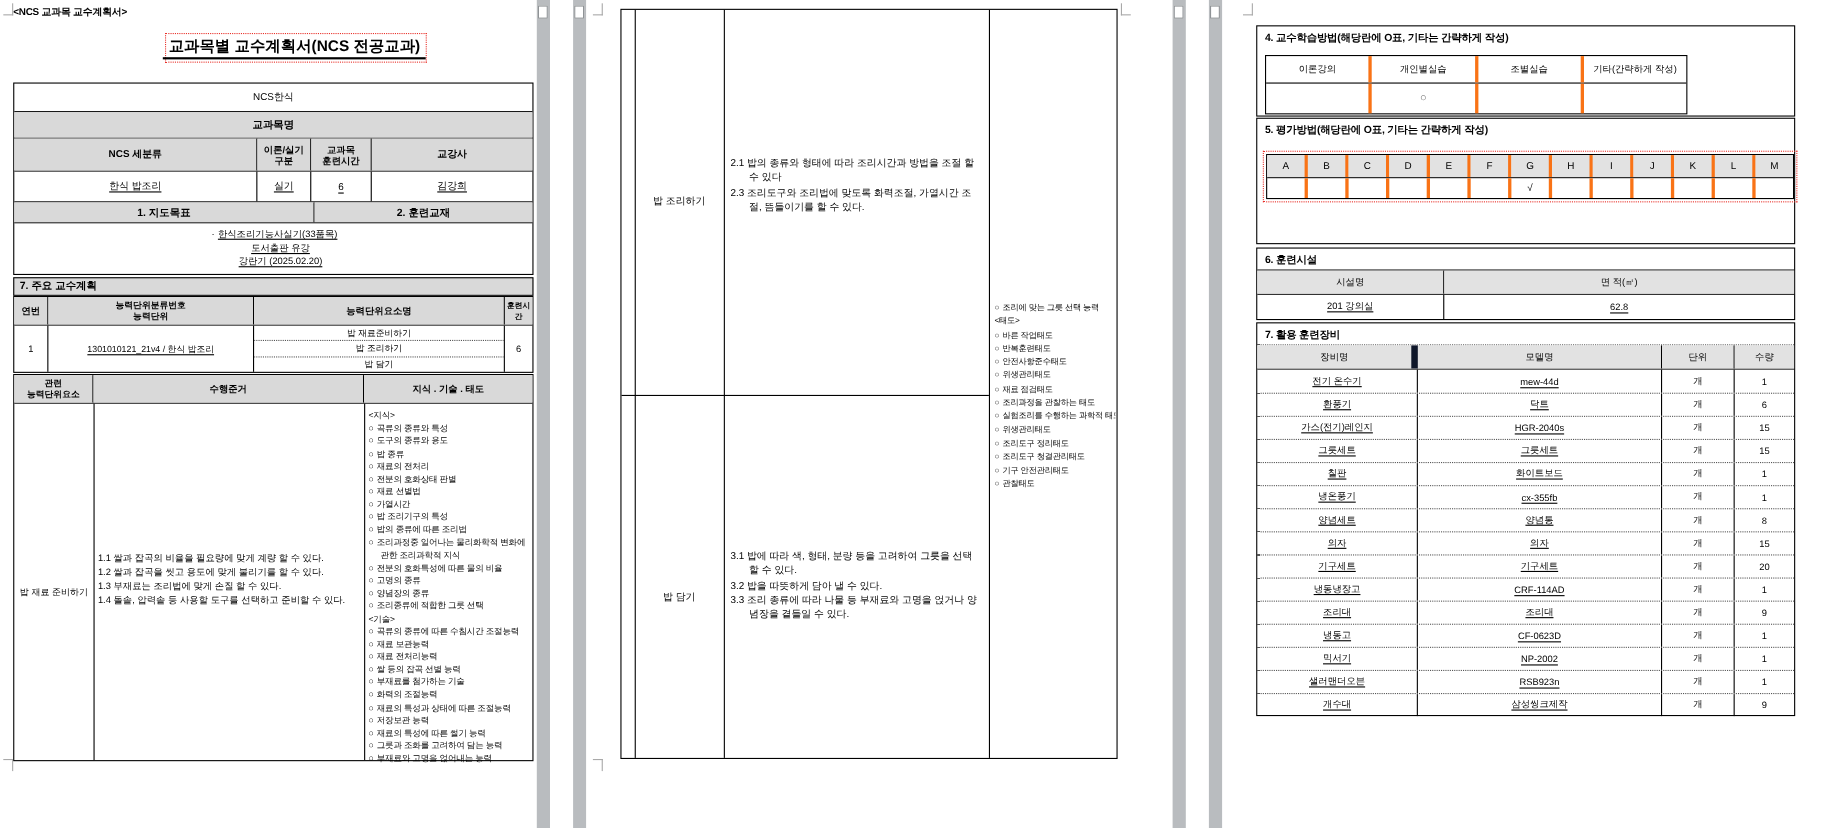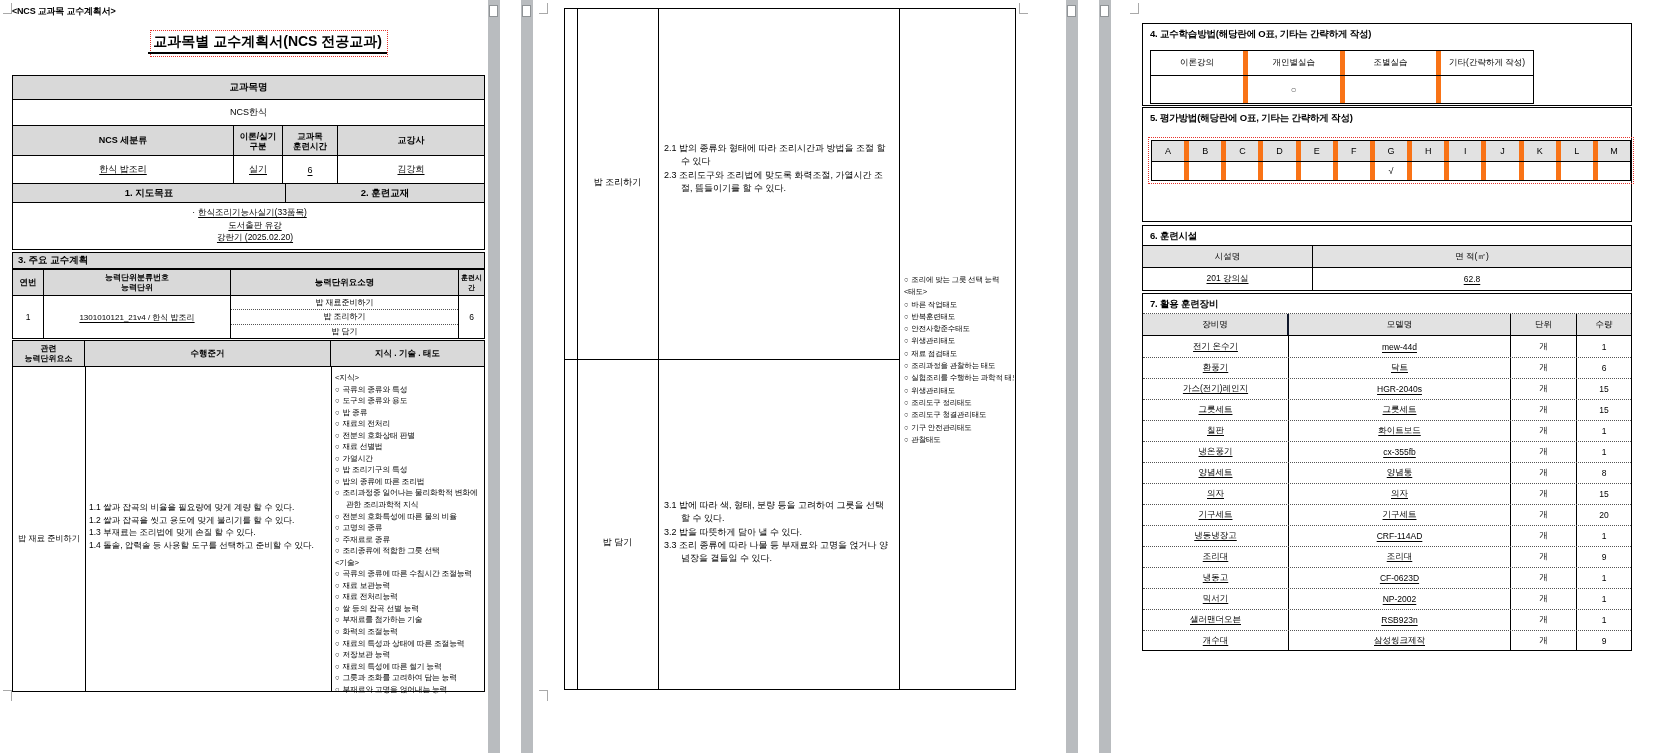--- a/index.html
+++ b/index.html
@@ -52,21 +52,21 @@
   .kst-list .bline{padding-left:11px;text-indent:-11px}
   
   .att-list{font-size:7.5px;line-height:12.3px;letter-spacing:-0.2px}
   .att-list .pline,.att-list .bline{white-space:nowrap}
   
   .sbox{position:absolute;left:30px;width:490px;border:1px solid #000;background:#fff}
   .sec-title{font-size:9.5px;font-weight:bold;padding:4px 7px;letter-spacing:-0.2px;white-space:nowrap}
   .s4c0{width:68px}.s4c1{width:71px}.s4c2{width:69px}.s4c3{flex:1}
   .lrow{display:flex;border-bottom:1px solid #000}
   .lrow:last-child{border-bottom:none}
-  .lcell{flex:1;border-right:5px solid #f97316;display:flex;align-items:center;justify-content:center;font-size:9px}
+  .lcell{flex:1;border-right:3px solid #f97316;display:flex;align-items:center;justify-content:center;font-size:9px}
   .lcell:last-child{border-right:none}
   .lhead{background:#e2e2e2}
   .am-tbl{position:absolute;left:8px;top:32px;width:480px;height:41px;border:1px solid #000;
           outline:1px dotted #e8312a;outline-offset:2px}
   .legend{position:absolute;left:6px;top:80px;width:478px;font-size:8.3px;line-height:15px;
           word-break:break-all;letter-spacing:-0.1px}
   .circle-mark{font-size:10px;color:#666}
   .check-mark{font-size:9.5px}
   .srow{display:flex}
   .s6c0{width:170px}.s6c1{flex:1}
@@ -85,25 +85,25 @@
   <div class="cm cm-tl" style="left:3px;top:3px"></div>
   <div class="cm cm-bl" style="left:3px;top:690px"></div>
 
   <div class="doc-label">&lt;NCS 교과목 교수계획서&gt;</div>
 
   <div class="title-box">
     <span class="tt">교과목별 교수계획서(NCS 전공교과)</span>
   </div>
 
   <div class="tbl" style="left:12px;top:75px;width:473px">
+    <div class="trow" style="height:26px">
+      <div class="tc f9" style="flex:1">NCS한식</div>
+    </div>
     <div class="trow" style="height:24px">
       <div class="tc gray bold f95" style="flex:1">교과목명</div>
-    </div>
-    <div class="trow" style="height:26px">
-      <div class="tc f9" style="flex:1">NCS한식</div>
     </div>
     <div class="trow" style="height:30px">
       <div class="tc gray bold f9" style="width:221px">NCS 세분류</div>
       <div class="tc gray bold f85 lh10" style="width:49px">
         <span>이론/실기</span>
         <span>구분</span>
       </div>
       <div class="tc gray bold f85 lh10" style="width:55px">
         <span>교과목</span>
         <span>훈련시간</span>
@@ -133,21 +133,21 @@
         <div>
             <div class="matline"><span class="blt">·</span><span class="uline">한식조리기능사실기(33품목)</span></div>
             <div class="matline"><span class="uline">도서출판 유강</span></div>
             <div class="matline"><span class="uline">강란기 (2025.02.20)</span></div>
           </div>
       </div>
     </div>
   </div>
 
   <div class="tbl gray" style="left:12px;top:252px;width:473px;height:17px;display:flex;align-items:center;padding-left:5px">
-    <span class="bold f95">3. 주요 교수계획</span>
+    <span class="bold f95">7. 주요 교수계획</span>
   </div>
 
   <div class="tbl" style="left:12px;top:269px;width:473px">
     <div class="trow" style="height:26px">
       <div class="tc gray bold f85" style="width:31px">연번</div>
       <div class="tc gray bold f8 lh10" style="width:187px">
         <span>능력단위분류번호</span>
         <span>능력단위</span>
       </div>
       <div class="tc gray bold f85" style="width:228px">능력단위요소명</div>
@@ -202,21 +202,21 @@
             <div class="bline"><span class="blt">○</span><span>밥 종류</span></div>
             <div class="bline"><span class="blt">○</span><span>재료의 전처리</span></div>
             <div class="bline"><span class="blt">○</span><span>전분의 호화상태 판별</span></div>
             <div class="bline"><span class="blt">○</span><span>재료 선별법</span></div>
             <div class="bline"><span class="blt">○</span><span>가열시간</span></div>
             <div class="bline"><span class="blt">○</span><span>밥 조리기구의 특성</span></div>
             <div class="bline"><span class="blt">○</span><span>밥의 종류에 따른 조리법</span></div>
             <div class="bline"><span class="blt">○</span><span>조리과정중 일어나는 물리화학적 변화에 관한 조리과학적 지식</span></div>
             <div class="bline"><span class="blt">○</span><span>전분의 호화특성에 따른 물의 비율</span></div>
             <div class="bline"><span class="blt">○</span><span>고명의 종류</span></div>
-            <div class="bline"><span class="blt">○</span><span>주재료로 종류</span></div>
+            <div class="bline"><span class="blt">○</span><span>양념장의 종류</span></div>
             <div class="bline"><span class="blt">○</span><span>조리종류에 적합한 그릇 선택</span></div>
           </div>
         <div class="pline">&lt;기술&gt;</div>
         <div>
             <div class="bline"><span class="blt">○</span><span>곡류의 종류에 따른 수침시간 조절능력</span></div>
             <div class="bline"><span class="blt">○</span><span>재료 보관능력</span></div>
             <div class="bline"><span class="blt">○</span><span>재료 전처리능력</span></div>
             <div class="bline"><span class="blt">○</span><span>쌀 등의 잡곡 선별 능력</span></div>
             <div class="bline"><span class="blt">○</span><span>부재료를 첨가하는 기술</span></div>
             <div class="bline"><span class="blt">○</span><span>화력의 조절능력</span></div>
@@ -361,21 +361,21 @@
         </div>
       <div class="cc s6c1" style="font-size:8.5px">
           <span class="uline">62.8</span>
         </div>
     </div>
   </div>
 
   <div class="sbox" style="top:293px;height:358px">
     <div class="sec-title" style="border-bottom:1px dotted #555;height:20px;padding-top:4px">7. 활용 훈련장비</div>
     <div class="srow" style="height:22px;border-bottom:1px solid #000">
-      <div class="cc gray3 eqh0" style="border-right:2px solid #0f172a;font-size:8.5px">장비명</div>
+      <div class="cc gray3 eqh0" style="border-right:6px solid #0f172a;font-size:8.5px">장비명</div>
       <div class="cc gray3 eqh1" style="border-right:1px solid #000;font-size:8.5px">모델명</div>
       <div class="cc gray3 eqh2" style="border-right:1px solid #000;font-size:8.5px">단위</div>
       <div class="cc gray3 eqh3" style="font-size:8.5px">수량</div>
     </div>
     <div>
         <div class="eqrow">
           <div class="eqc eqc0">
             <span class="uline">전기 온수기</span>
           </div>
           <div class="eqc eqc1">

